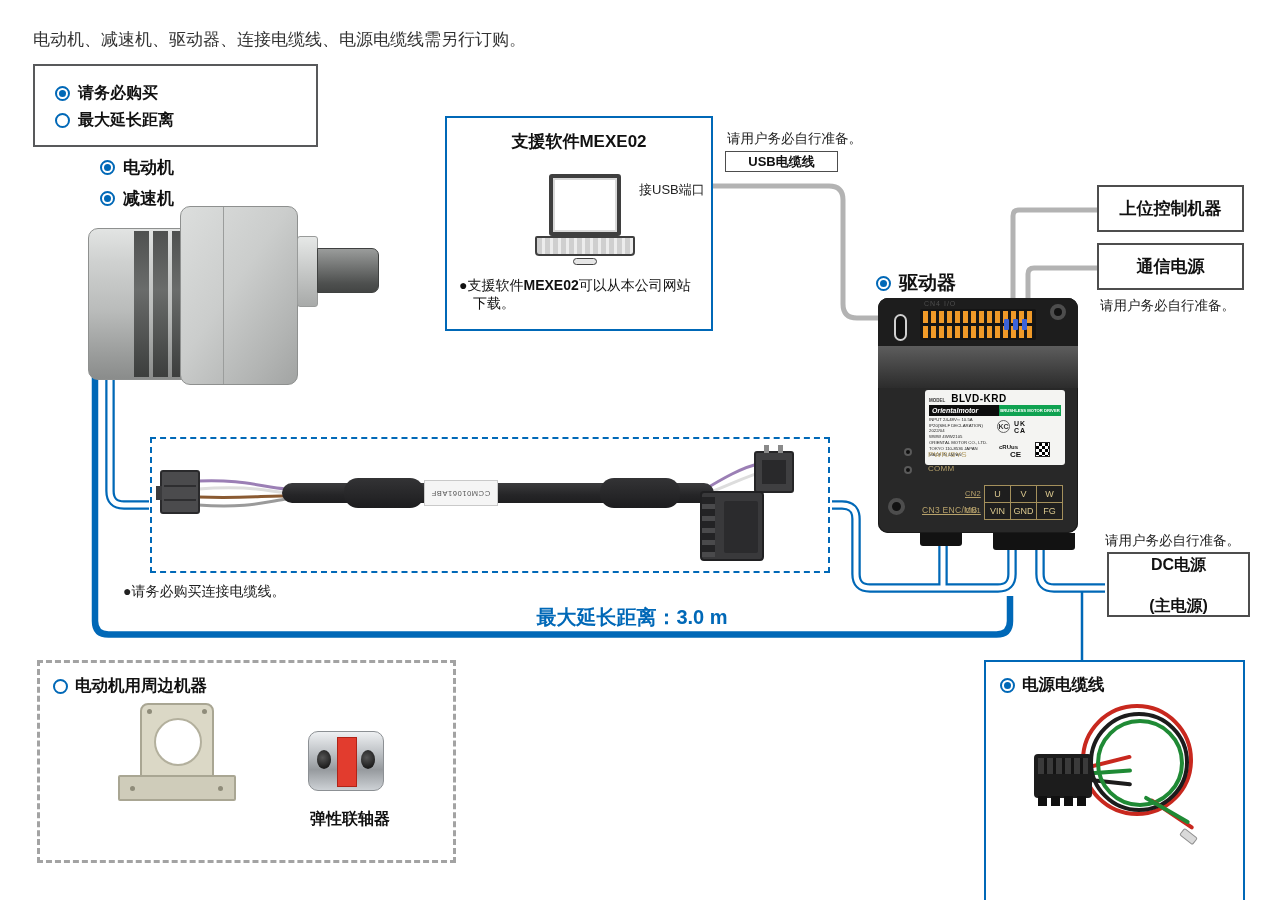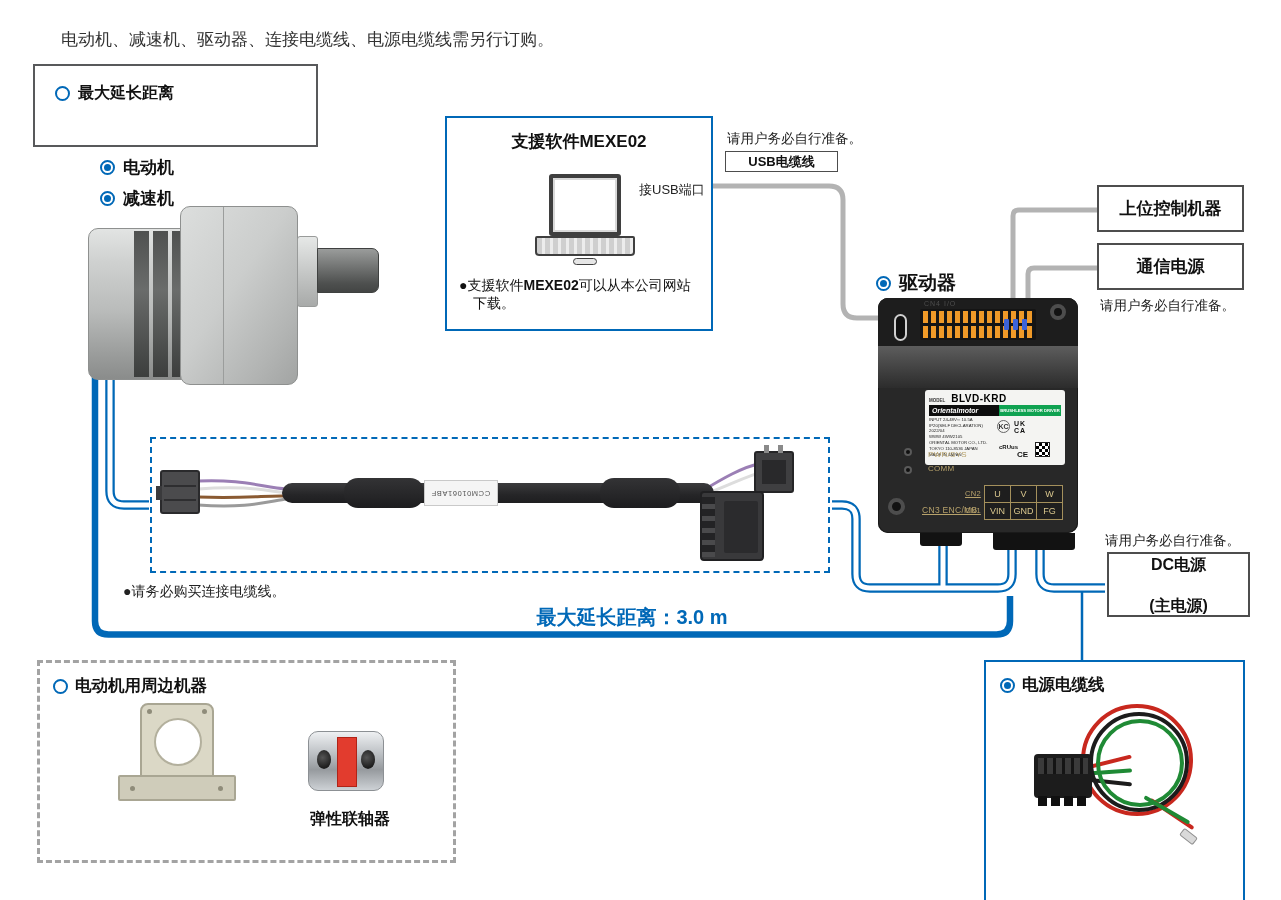--- a/index.html
+++ b/index.html
@@ -150,23 +150,29 @@
     <path d="M832,505 H842 Q856,505 856,519 V574 Q856,588 870,588 H998 Q1012,588 1012,574 V540" fill="none" stroke="#0068b7" stroke-width="9.5"></path>
     <path d="M943,530 V588" fill="none" stroke="#0068b7" stroke-width="9.5"></path>
     <path d="M1040,540 V574 Q1040,588 1054,588 H1105" fill="none" stroke="#0068b7" stroke-width="9.5"></path>
 
     <path d="M110,370 V491 Q110,505 124,505 H149" fill="none" stroke="#ffffff" stroke-width="5"></path>
     <path d="M832,505 H842 Q856,505 856,519 V574 Q856,588 870,588 H998 Q1012,588 1012,574 V540" fill="none" stroke="#ffffff" stroke-width="5"></path>
     <path d="M943,530 V588" fill="none" stroke="#ffffff" stroke-width="5"></path>
     <path d="M1040,540 V574 Q1040,588 1054,588 H1105" fill="none" stroke="#ffffff" stroke-width="5"></path>
   </svg>
 
-  <div class="abs z2" style="left:33px; top:28px; font-size:17px; color:#333;margin-left:28px;">电动机、减速机、驱动器、连接电缆线、电源电缆线需另行订购。</div>
+  <div class="abs z2" style="left:33px; top:28px; font-size:17px; color:#333;">电动机、减速机、驱动器、连接电缆线、电源电缆线需另行订购。</div>
 
   <div class="abs z2 legend-box">
+    <div class="legend-row">
+      <span class="ic-double">
+          <span class="dot"></span>
+        </span>
+      <span>请务必购买</span>
+    </div>
     <div class="legend-row">
       <span class="ic-open"></span>
       <span>最大延长距离</span>
     </div>
   </div>
 
   <div class="abs z2 sec-label" style="left:100px; top:156px;">
     <span class="ic-double">
         <span class="dot"></span>
       </span>
@@ -258,21 +264,21 @@
           </div>
         </div>
         <div class="pl-r4">
           <div class="pl-co">
             <div>ORIENTAL MOTOR CO., LTD.</div>
             <div>TOKYO 110-8536 JAPAN</div>
             <div>MADE IN JAPAN</div>
           </div>
           <div class="pl-marks">
             <span>cRUus</span>
-            <span style="font-size:8px; margin-left:18px;">CE</span>
+            <span style="font-size:8px; margin-left:11px;">CE</span>
           </div>
           <div class="pl-qr"></div>
         </div>
       </div>
 
       <div class="led" style="top:150px;"></div>
       <div class="led" style="top:168px;"></div>
       <div class="led-lab" style="left:50px; top:152px;">PWR/SYS</div>
       <div class="led-lab" style="left:50px; top:166px;">COMM</div>
 

